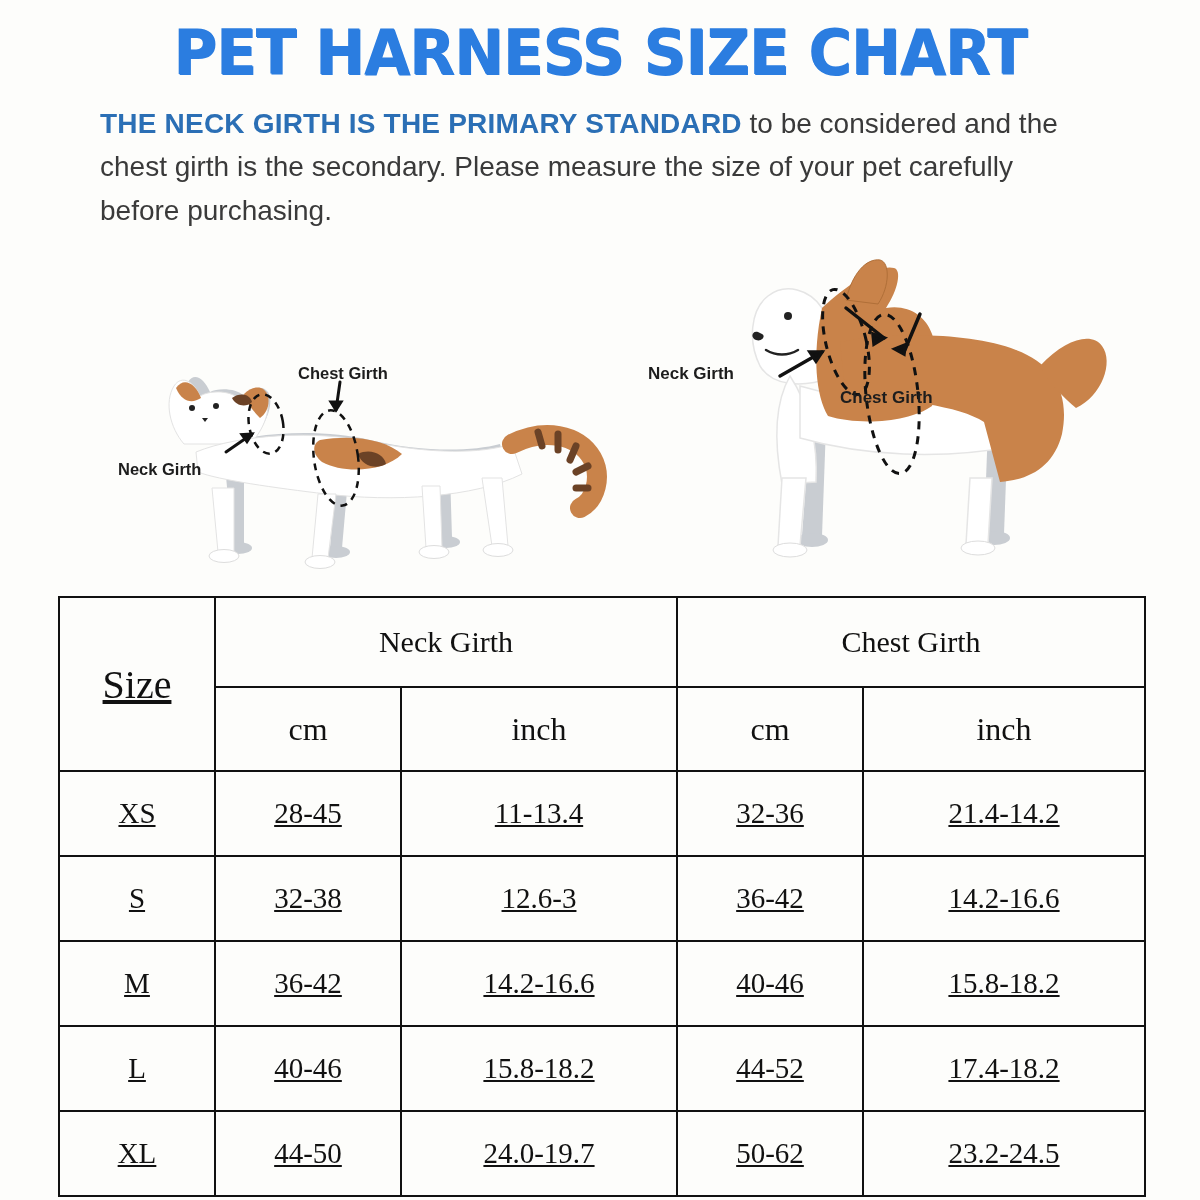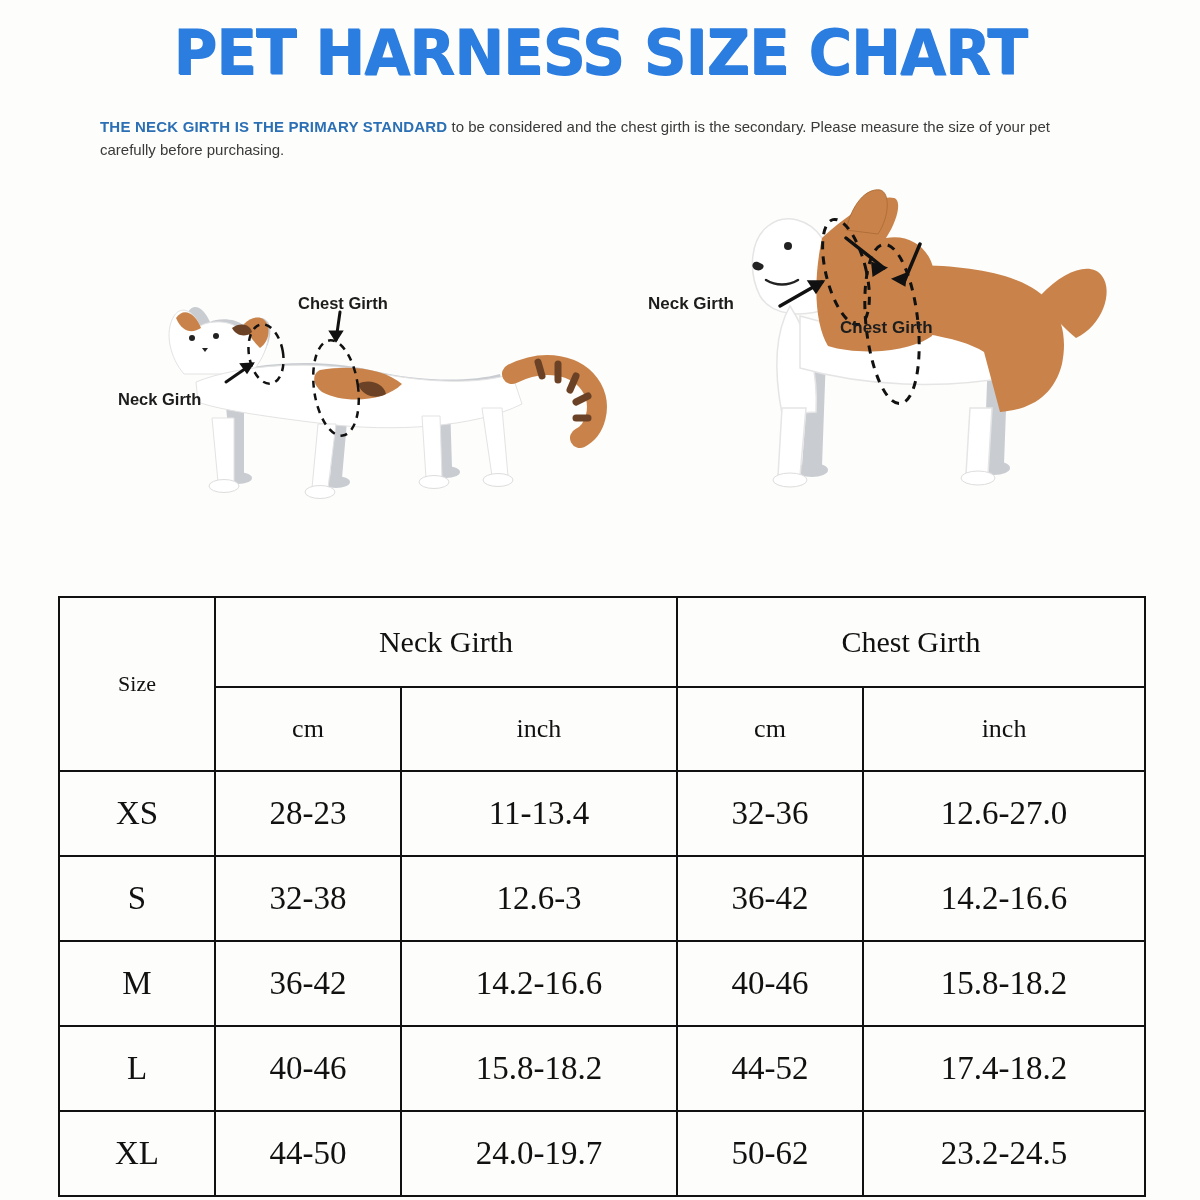--- a/index.html
+++ b/index.html
@@ -29,22 +29,22 @@
     font-size: 62px;
     letter-spacing: -1px;
     line-height: 1;
     padding-top: 22px;
     transform: scaleX(0.96);
     text-shadow: 1px 1px 0 #2b7de0;
   }
 
   
   .intro {
-    margin: 31px 100px 0 100px;
-    font-size: 15px;
+    margin: 18px 100px 0 100px;
+    font-size: 28px;
     line-height: 1.55;
     color: #3a3a3a;
     font-family: "Liberation Sans", sans-serif;
   }
   .intro .lead {
     color: #2b6fb5;
     font-weight: bold;
     letter-spacing: 0.2px;
   }
 
@@ -96,29 +96,31 @@
     text-align: center;
     vertical-align: middle;
     font-weight: normal;
     color: #111;
   }
   .h-main {
     font-size: 30px;
     height: 86px;
   }
   .h-size {
-    font-size: 22px;
+    font-size: 40px;
+    text-decoration: underline;
   }
   .h-unit {
-    font-size: 26px;
+    font-size: 32px;
     height: 80px;
   }
   .body-row td {
-    font-size: 33px;
+    font-size: 29px;
     height: 81px;
+    text-decoration: underline;
   }
   .col-size { width: 156px; }
   .col-a { width: 186px; }
   .col-b { width: 276px; }
   .col-c { width: 186px; }
   .col-d { width: 282px; }
 </style>
 </head>
 <body>
 
@@ -274,24 +276,24 @@
         <tr>
           <th class="h-unit">cm</th>
           <th class="h-unit">inch</th>
           <th class="h-unit">cm</th>
           <th class="h-unit">inch</th>
         </tr>
       </thead>
       <tbody>
         <tr class="body-row">
           <td>XS</td>
-          <td>28-23</td>
+          <td>28-45</td>
           <td>11-13.4</td>
           <td>32-36</td>
-          <td>12.6-27.0</td>
+          <td>21.4-14.2</td>
         </tr>
         <tr class="body-row">
           <td>S</td>
           <td>32-38</td>
           <td>12.6-3</td>
           <td>36-42</td>
           <td>14.2-16.6</td>
         </tr>
         <tr class="body-row">
           <td>M</td>

